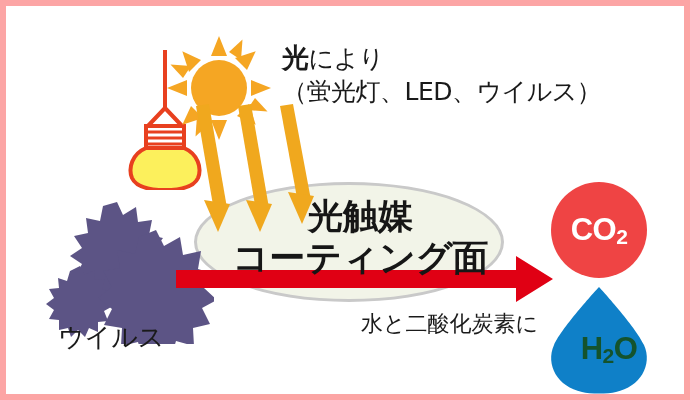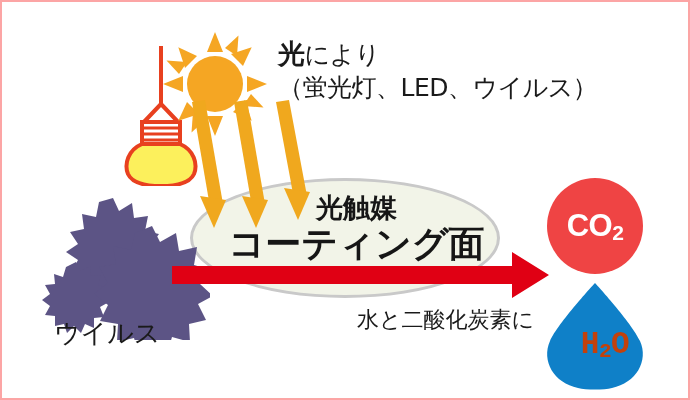--- a/index.html
+++ b/index.html
@@ -8,21 +8,21 @@
     background: #ffffff;
   }
   body {
     font-family: "Liberation Sans", "DejaVu Sans", sans-serif;
   }
   #stage {
     position: relative;
     width: 690px;
     height: 400px;
     background: #ffffff;
-    border: 2px solid #fca5a5;
+    border: 6px solid #fca5a5;
     box-sizing: border-box;
     overflow: hidden;
     padding-left: 37px;
   }
   .abs { position: absolute; }
 
   
   .jp { color: #1a1a1a; font-family: "DejaVu Sans", "Liberation Sans", sans-serif; }
 
   #top-text {
@@ -43,21 +43,21 @@
   #ellipse-text {
     left: 222px;
     top: 190px;
     width: 265px;
     text-align: center;
     font-weight: bold;
     color: #161616;
     line-height: 1.16;
     letter-spacing: 0px;
   }
-  #ellipse-text .l1 { display:block; font-size: 27px; }
+  #ellipse-text .l1 { display:block; font-size: 35px; }
   #ellipse-text .l2 { display:block; font-size: 36px; }
 
   #virus-label {
     left: 52px;
     top: 314px;
     font-size: 26px;
     letter-spacing: 0px;
     white-space: nowrap;
   }
 
@@ -131,26 +131,26 @@
     width: 110px;
     height: 108px;
     display: flex;
     align-items: center;
     justify-content: center;
     padding-top: 16px;
     box-sizing: border-box;
     pointer-events: none;
   }
   #h2o-label .lbl {
-    color: #c2410c;
+    color: #14532d;
     font-weight: bold;
     font-size: 31px;
     letter-spacing: -0.5px;
     line-height: 1;
-    font-family: Liberation Mono, monospace;
+    font-family: Liberation Sans, sans-serif;
     margin-left: 20px;
   }
   #h2o-label .sub {
     font-size: 21px;
     vertical-align: -4px;
   }
 </style>
 </head>
 <body>
 

